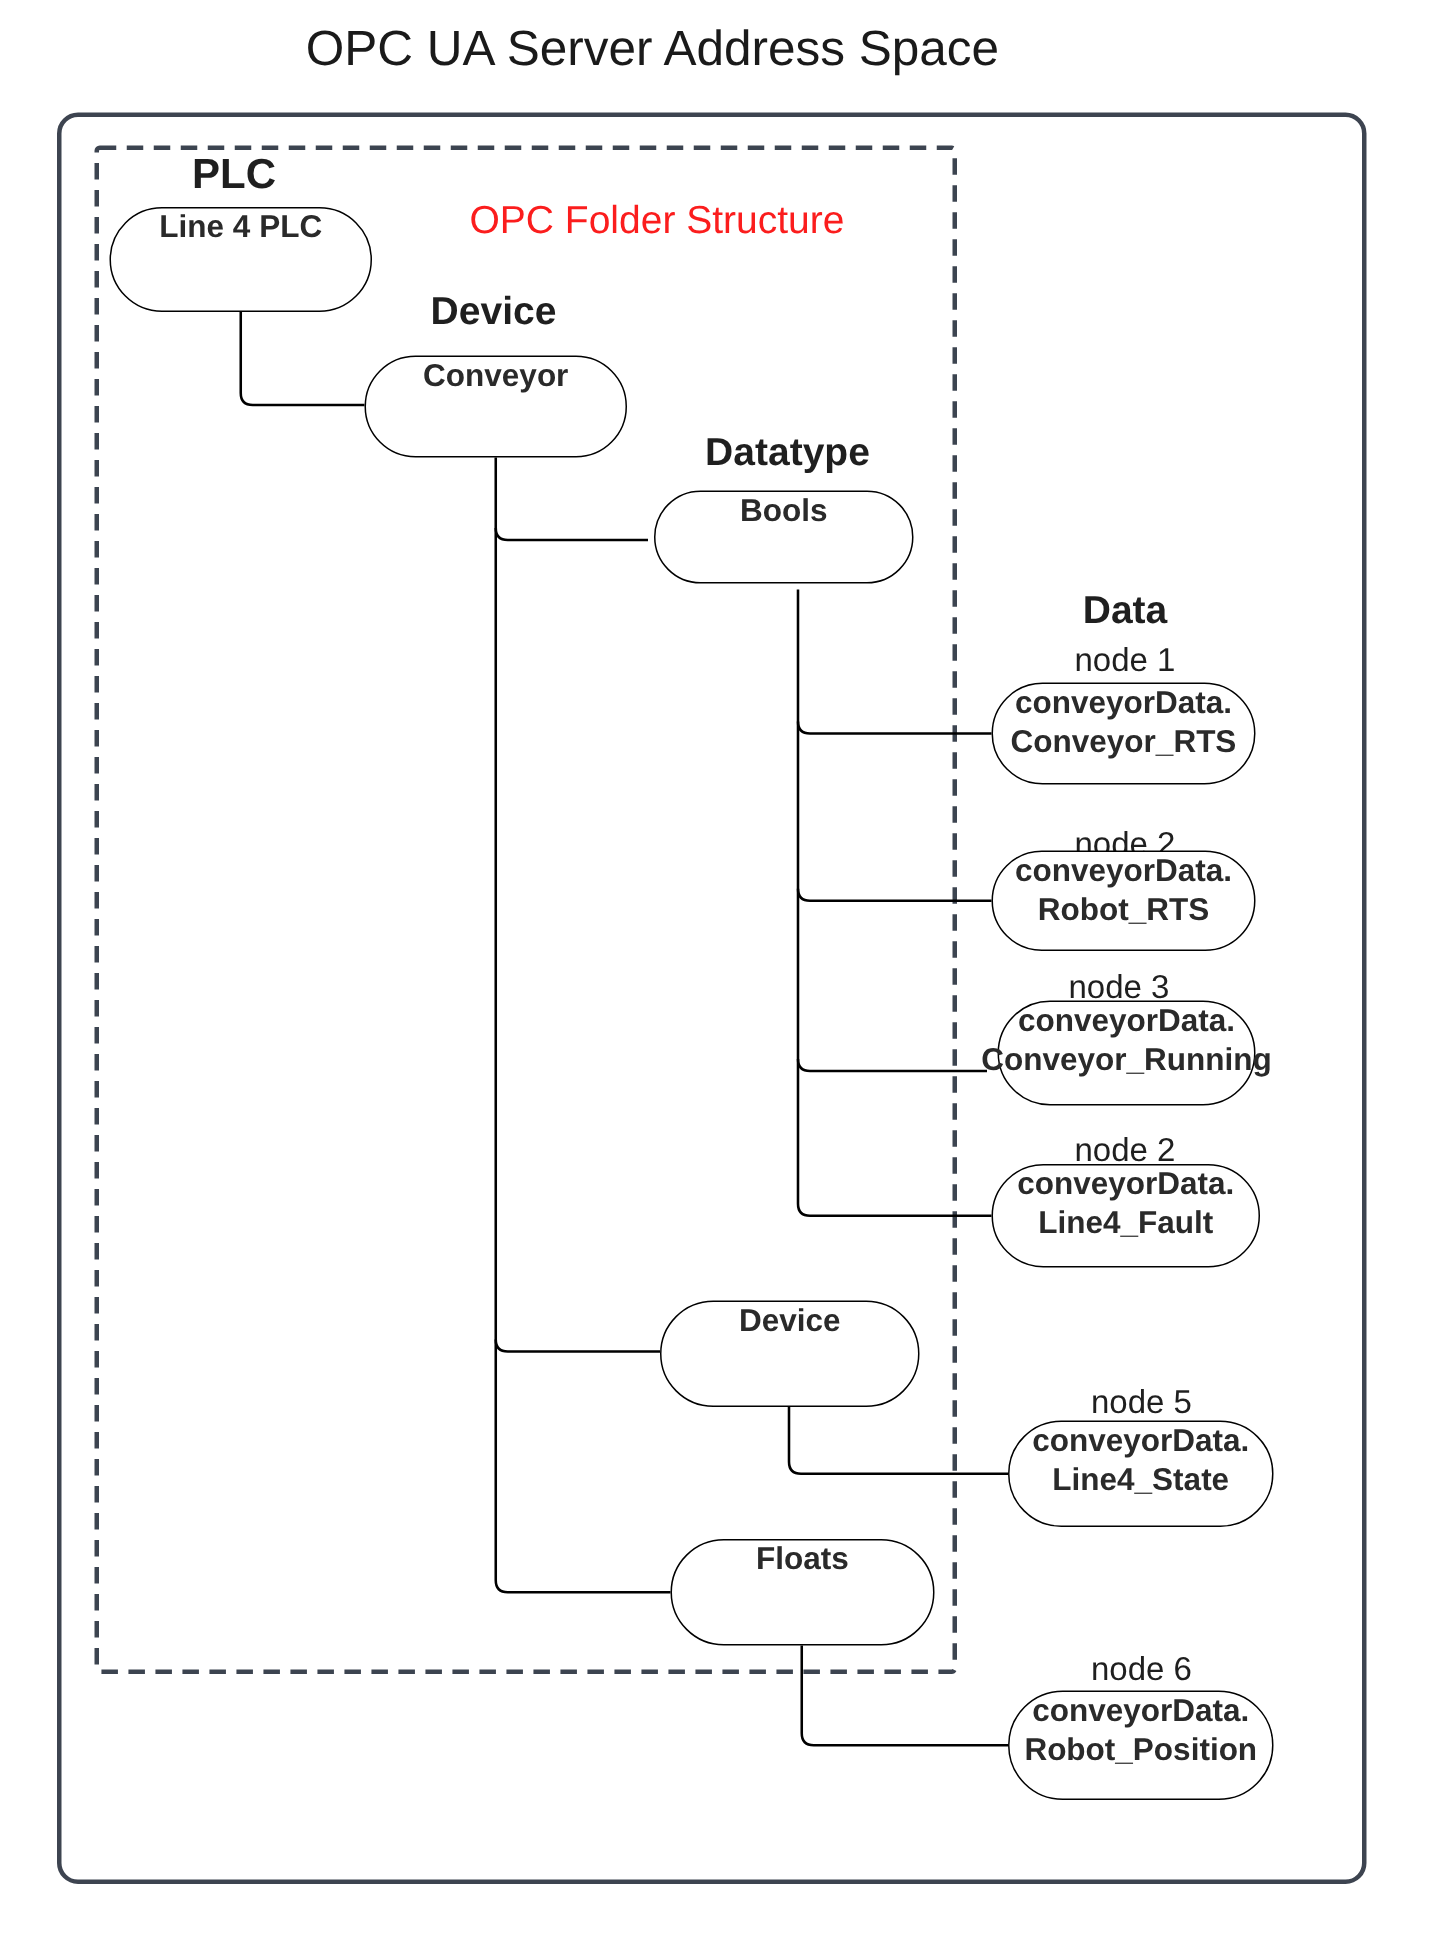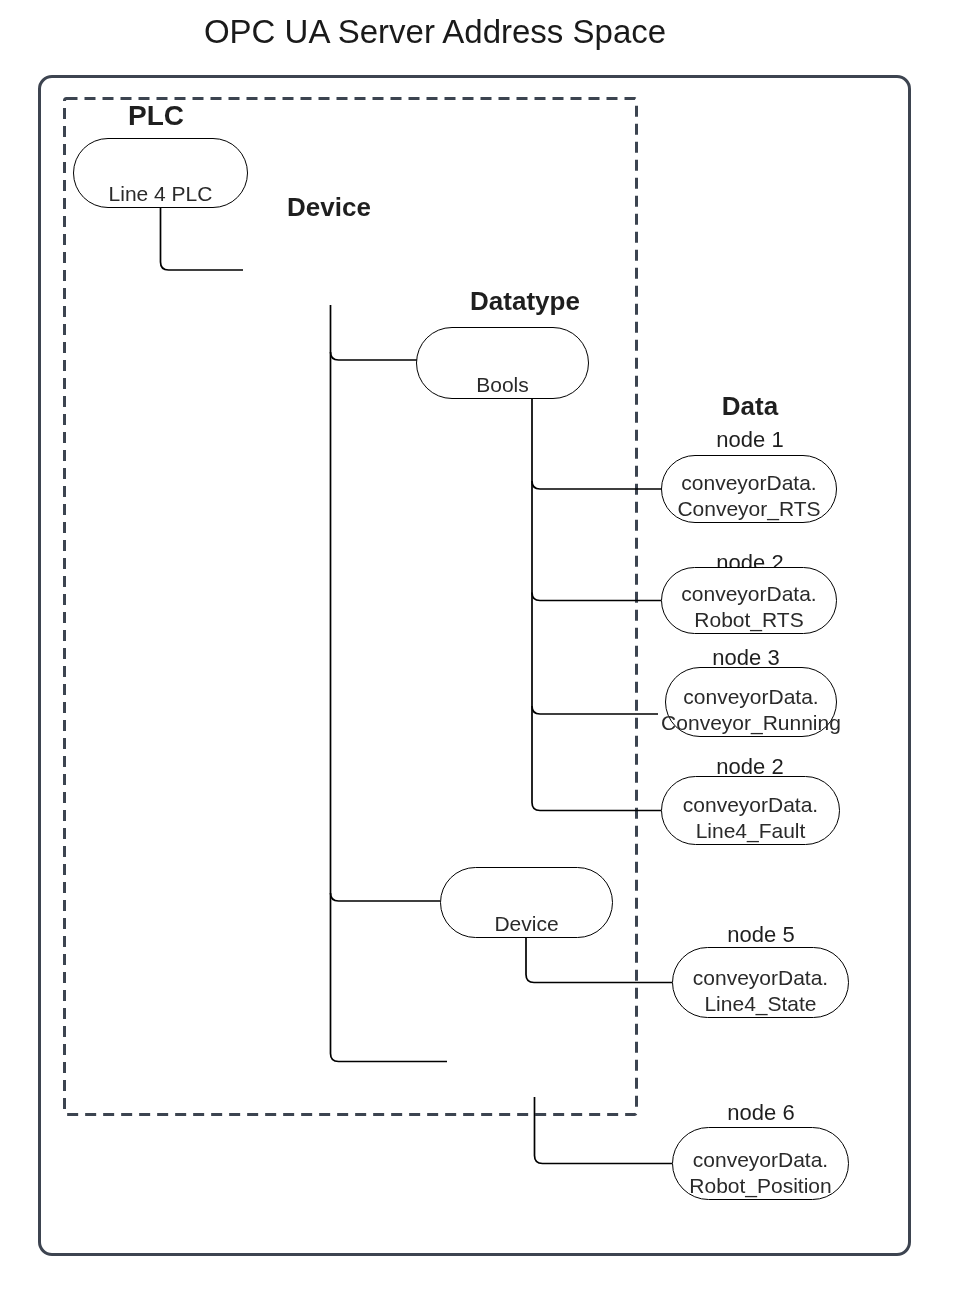--- a/index.html
+++ b/index.html
@@ -43,23 +43,23 @@
     font-size: 22px; line-height: 24px;
     text-align: center; color: #1f1f1f;
     white-space: nowrap;
   }
   .pill {
     box-sizing: border-box;
     background: #ffffff;
     border: 1.8px solid #000000;
     border-radius: 999px;
     display: flex; flex-direction: column;
-    align-items: center; justify-content: flex-end;
+    align-items: center; justify-content: flex-start;
     text-align: center;
-    font-size: 21px; color: #2a2a2a;
+    font-size: 21px; color: #2a2a2a; font-weight: bold;
   }
   .pill .ln { line-height: 26px; white-space: nowrap; }
   svg.wires { left: 0; top: 0; pointer-events: none; }
 </style>
 </head>
 <body>
 
 <div class="canvas">
 
   <div class="abs title">OPC UA Server Address Space</div>
@@ -75,39 +75,46 @@
       <path d="M330.5,893 Q330.5,901 338.5,901 L440,901"></path>
       <path d="M532,393 L532,802.5 Q532,810.5 540,810.5 L661,810.5"></path>
       <path d="M532,481 Q532,489 540,489 L661,489"></path>
       <path d="M532,592.5 Q532,600.5 540,600.5 L661,600.5"></path>
       <path d="M532,706 Q532,714 540,714 L658,714"></path>
       <path d="M526,937 L526,974.5 Q526,982.5 534,982.5 L672,982.5"></path>
       <path d="M534.5,1097 L534.5,1155.5 Q534.5,1163.5 542.5,1163.5 L672,1163.5"></path>
     </g>
   </svg>
 
+  <div class="abs annotation">OPC Folder Structure</div>
 
   <div class="abs col-label plc" style="left:96px; top:101px; width:120px;">PLC</div>
   <div class="abs col-label" style="left:269px; top:192px; width:120px;">Device</div>
   <div class="abs col-label" style="left:460px; top:286px; width:130px;">Datatype</div>
   <div class="abs col-label" style="left:690px; top:391px; width:120px;">Data</div>
 
   <div class="abs pill" style="left:73px; top:138px; width:175px; height:70px;">
     <span class="ln">Line 4 PLC</span>
   </div>
 
+  <div class="abs pill" style="left:243px; top:237px; width:175px; height:68px;">
+    <span class="ln">Conveyor</span>
+  </div>
 
-  <div class="abs pill" style="left:416px; top:327px; width:173px; height:72px;">
+  <div class="abs pill" style="left:436px; top:327px; width:173px; height:62px;">
     <span class="ln">Bools</span>
   </div>
 
   <div class="abs pill" style="left:440px; top:867px; width:173px; height:71px;">
     <span class="ln">Device</span>
   </div>
 
+  <div class="abs pill" style="left:447px; top:1026px; width:176px; height:71px;">
+    <span class="ln">Floats</span>
+  </div>
 
   <div class="abs node-label" style="left:690px; top:428px; width:120px;">node 1</div>
   <div class="abs pill" style="left:661px; top:455px; width:176px; height:68px;">
     <span class="ln">conveyorData.</span>
     <span class="ln">Conveyor_RTS</span>
   </div>
 
   <div class="abs node-label" style="left:690px; top:551px; width:120px;">node 2</div>
   <div class="abs pill" style="left:661px; top:567px; width:176px; height:67px;">
     <span class="ln">conveyorData.</span>

